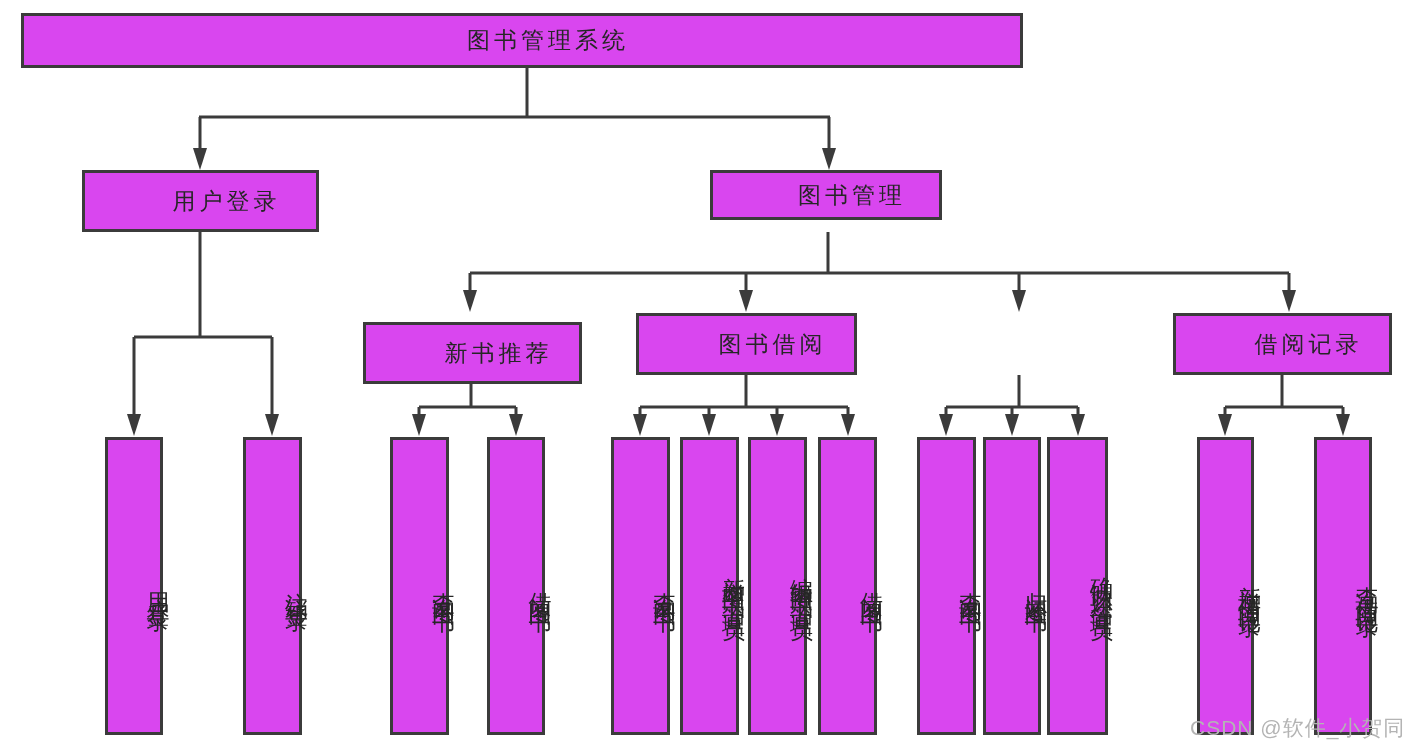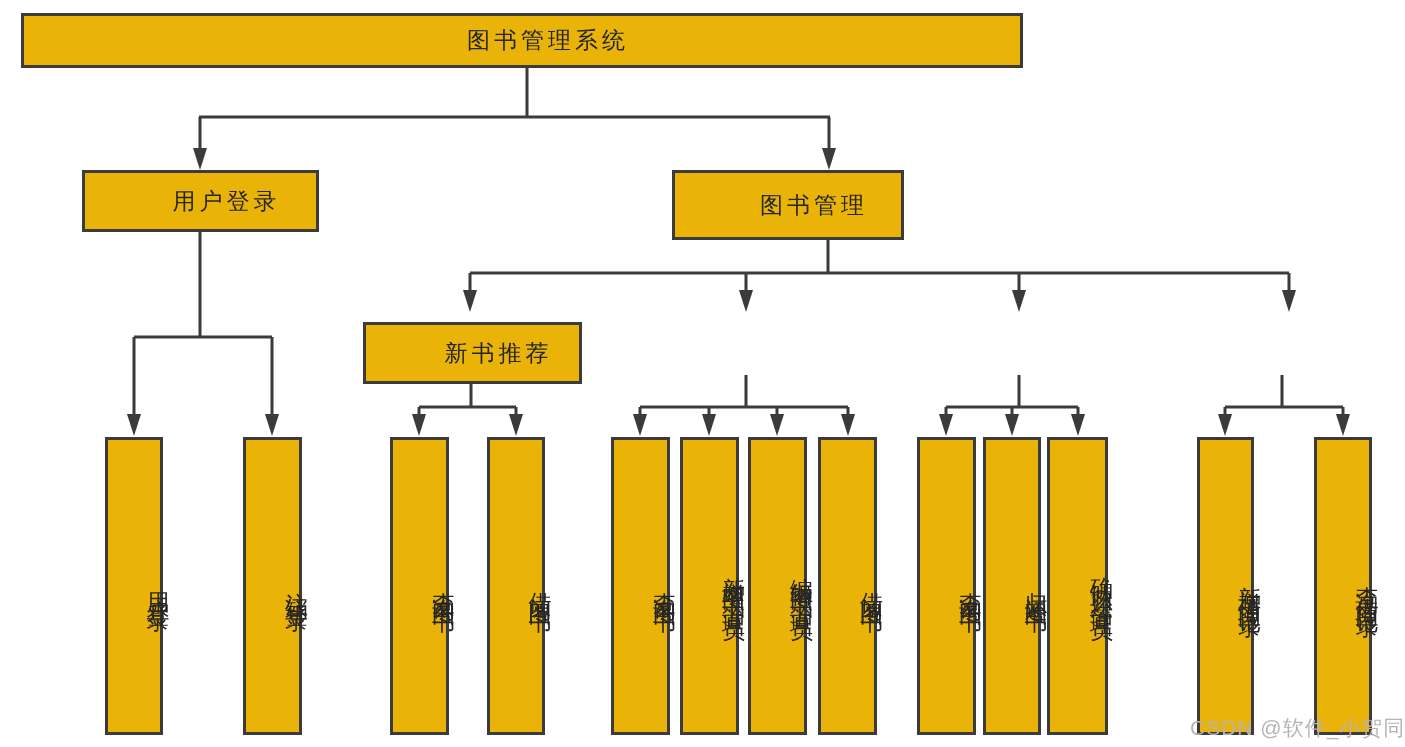--- a/index.html
+++ b/index.html
@@ -17,21 +17,21 @@
     width: 1405px; height: 747px;
     z-index: 1;
     color: var(--line, #3b3b3b);
   }
   .connectors path { stroke: currentColor; stroke-width: 3; fill: none; }
   .connectors polygon { fill: currentColor; }
   .node {
     position: absolute;
     box-sizing: border-box;
     border: 3px solid var(--line, #3b3b3b);
-    background: #eab308;
+    background: #d946ef;
     z-index: 2;
     display: flex;
     align-items: center;
     justify-content: center;
     padding-left: 48px;
   }
   .hlbl {
     font-size: 23px;
     letter-spacing: 4px;
     color: var(--text, #262626);
@@ -105,26 +105,32 @@
     </g>
   </svg>
 
   <div class="node" style="left:21px;top:13px;width:1002px;height:55px">
     <span class="hlbl">图书管理系统</span>
   </div>
 
   <div class="node" style="left:82px;top:170px;width:237px;height:62px">
     <span class="hlbl">用户登录</span>
   </div>
-  <div class="node" style="left:672px;top:170px;width:232px;height:70px">
+  <div class="node" style="left:710px;top:170px;width:232px;height:50px">
     <span class="hlbl">图书管理</span>
   </div>
 
   <div class="node" style="left:363px;top:322px;width:219px;height:62px">
     <span class="hlbl">新书推荐</span>
+  </div>
+  <div class="node" style="left:636px;top:313px;width:221px;height:62px">
+    <span class="hlbl">图书借阅</span>
+  </div>
+  <div class="node" style="left:1173px;top:313px;width:219px;height:62px">
+    <span class="hlbl">借阅记录</span>
   </div>
 
   <div class="node" style="left:105px;top:437px;width:58px;height:298px">
     <span class="vlbl">用户登录</span>
   </div>
   <div class="node" style="left:243px;top:437px;width:59px;height:298px">
     <span class="vlbl">注销登录</span>
   </div>
 
   <div class="node" style="left:390px;top:437px;width:59px;height:298px">

